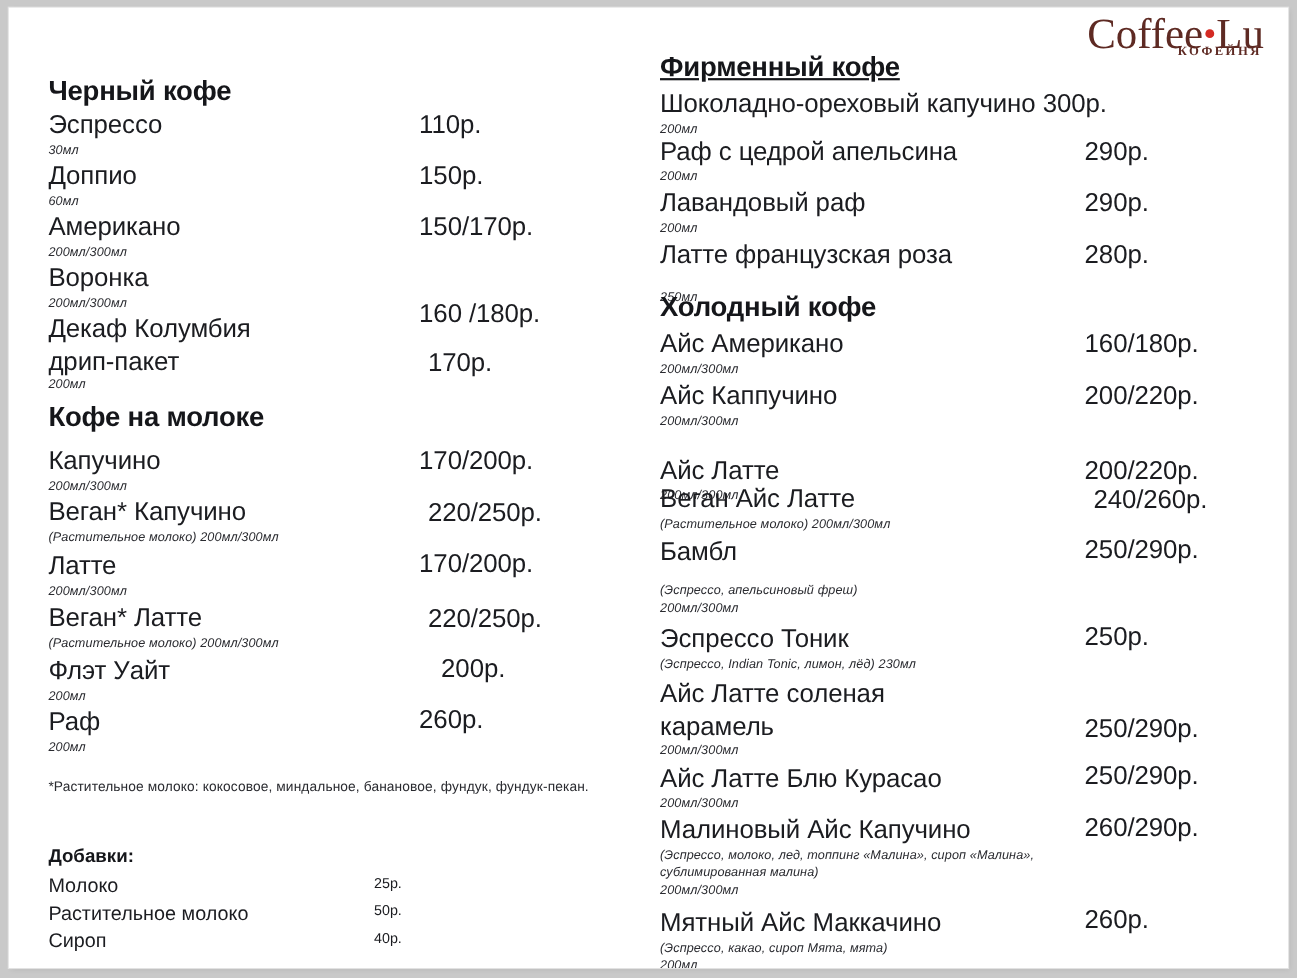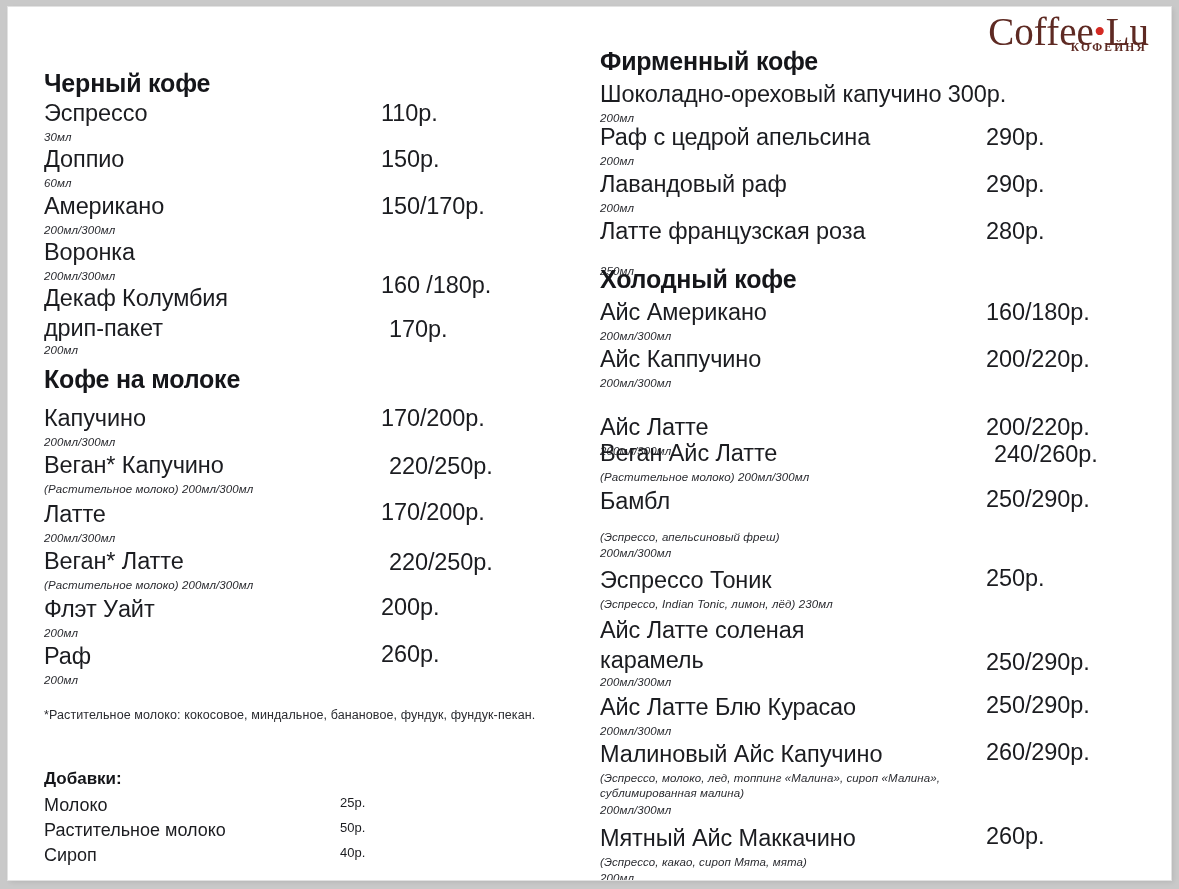--- a/index.html
+++ b/index.html
@@ -209,21 +209,21 @@
 
     <div class="menu-row" style="position:absolute;left:6px;top:541px;width:520px;">
       <span class="item-name">Веган* Латте</span>
       <span class="item-desc" style="margin-top:2px;">(Растительное молоко) 200мл/300мл</span>
       <span class="item-price" style="top:1px;left:345px;">220/250р.</span>
     </div>
 
     <div class="menu-row" style="position:absolute;left:6px;top:589px;width:520px;">
       <span class="item-name">Флэт Уайт</span>
       <span class="item-desc" style="margin-top:2px;">200мл</span>
-      <span class="item-price" style="top:-2px;">200р.</span>
+      <span class="item-price" style="top:-2px;margin-left:20px;">200р.</span>
     </div>
 
     <div class="menu-row" style="position:absolute;left:6px;top:636px;width:520px;">
       <span class="item-name">Раф</span>
       <span class="item-desc" style="margin-top:2px;">200мл</span>
       <span class="item-price" style="top:-2px;">260р.</span>
     </div>
 
     <div class="footnote" style="position:absolute;left:6px;top:699px;width:540px;">*Растительное молоко: кокосовое, миндальное, банановое, фундук, фундук-пекан.</div>
 
@@ -238,21 +238,21 @@
       <span class="addon-price">50р.</span>
     </div>
     <div class="addon-row" style="position:absolute;left:6px;top:837px;width:420px;">
       <span class="addon-name">Сироп</span>
       <span class="addon-price">40р.</span>
     </div>
   </div>
 
   <div class="col" id="right-column">
 
-    <div class="section-heading" style="position:absolute;left:6px;top:40px;">Фирменный кофе</div>
+    <div class="section-heading" style="position:absolute;left:6px;top:40px;text-decoration:underline;">Фирменный кофе</div>
 
     <div class="menu-row" style="position:absolute;left:6px;top:74px;width:560px;">
       <span class="item-name"><span>Шоколадно-ореховый капучино</span><span class="inline-price"> <span>300р.</span></span></span>
       <span class="item-desc" style="margin-top:2px;">200мл</span>
     </div>
 
     <div class="menu-row" style="position:absolute;left:6px;top:117px;width:560px;">
       <span class="item-name">Раф с цедрой апельсина</span>
       <span class="item-desc" style="margin-top:2px;">200мл</span>
       <span class="item-price" style="top:0;">290р.</span>

